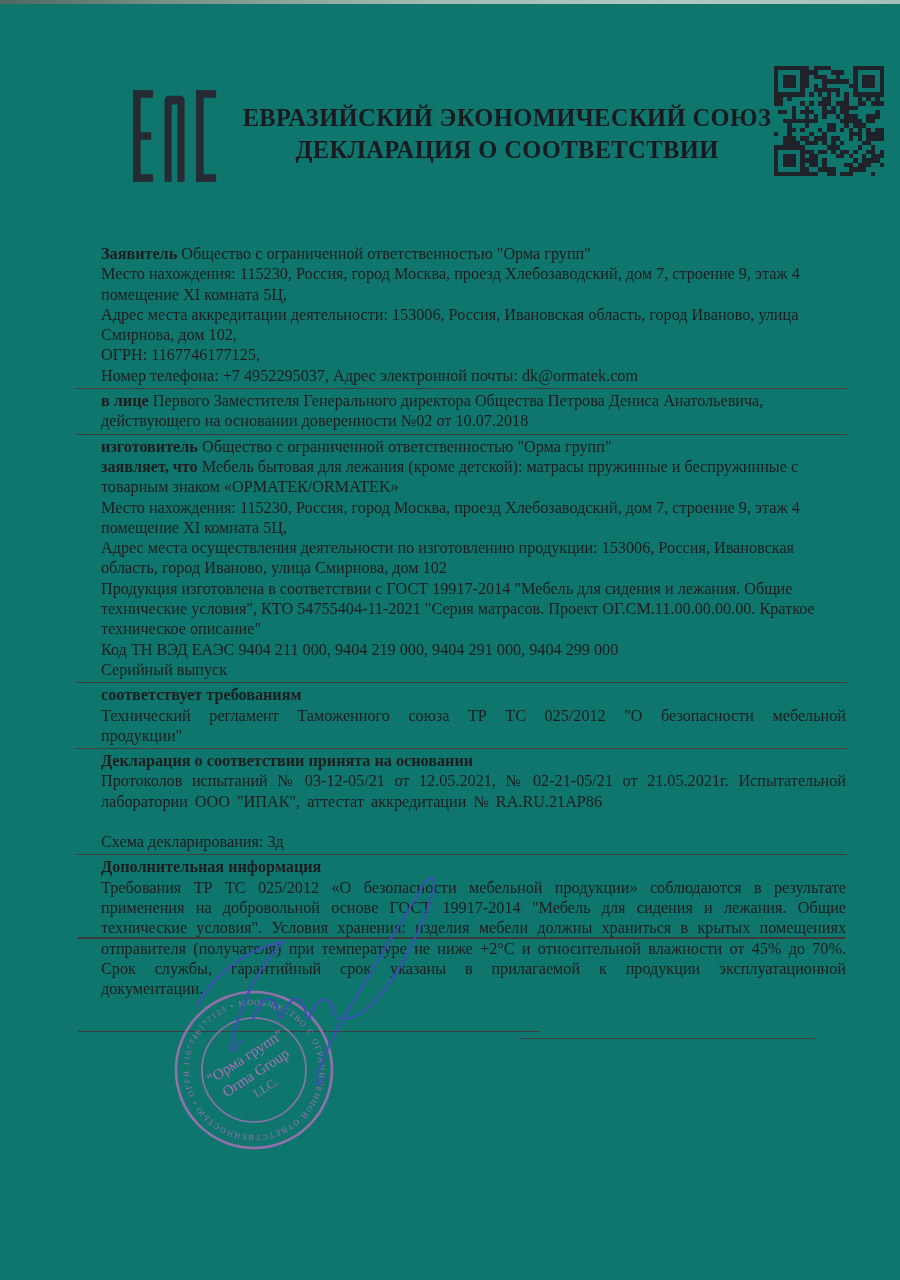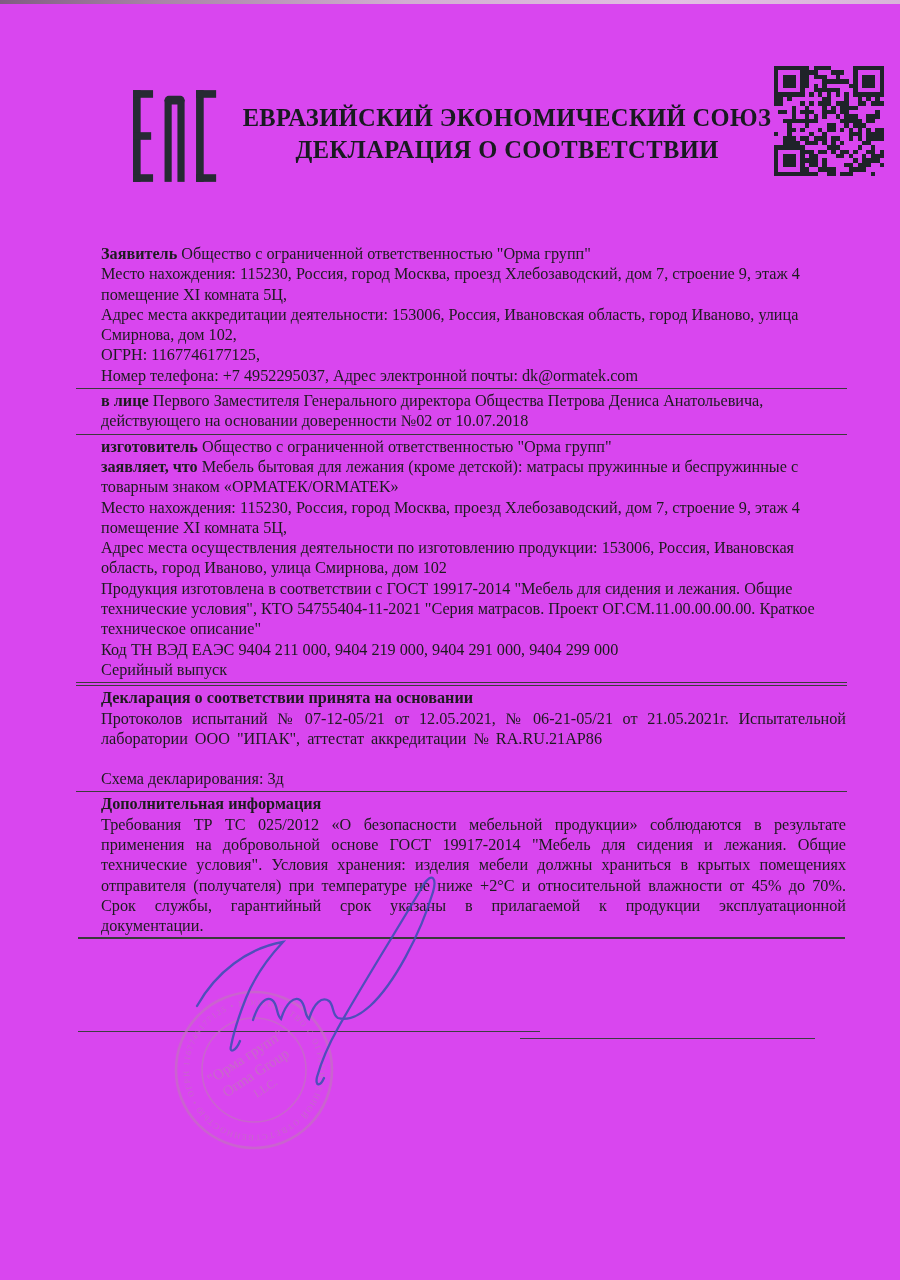--- a/index.html
+++ b/index.html
@@ -1,16 +1,16 @@
 <!DOCTYPE html>
 <html><head>
 <meta charset="utf-8">
 <style>
   html,body{margin:0;padding:0;background:#e8e8e4;}
-  .page{position:relative;width:900px;height:1280px;background:#d946ef;overflow:hidden;
+  .page{position:relative;width:900px;height:1280px;background:#0f766e;overflow:hidden;
         font-family:"Liberation Serif","DejaVu Serif",serif;color:#1c1c1e;}
   .scan-edge{position:absolute;top:0;left:0;width:100%;height:4px;
         background:linear-gradient(90deg,#63635e 0%,#99998f 18%,#cfcfc7 45%,#e6e6df 75%,#d9d9d2 100%);
         opacity:.75;}
   
   .eac-logo{position:absolute;left:133px;top:88px;width:86px;height:96px;}
   .doc-title{position:absolute;left:228px;top:102px;width:558px;text-align:center;
         font-weight:bold;font-size:24.5px;line-height:32px;letter-spacing:.4px;color:#181a20;}
   .qr{position:absolute;left:774px;top:66px;width:110px;height:110px;}
   
@@ -411,26 +411,30 @@
       <div><b>заявляет, что</b> <span>Мебель бытовая для лежания (кроме детской): матрасы пружинные и беспружинные с товарным знаком «ОРМАТЕК/ORMATEK»</span></div>
       <div>Место нахождения: 115230, Россия, город Москва, проезд Хлебозаводский, дом 7, строение 9, этаж 4 помещение XI комната 5Ц,</div>
       <div>Адрес места осуществления деятельности по изготовлению продукции: 153006, Россия, Ивановская область, город Иваново, улица Смирнова, дом 102</div>
       <div>Продукция изготовлена в соответствии с ГОСТ 19917-2014 "Мебель для сидения и лежания. Общие технические условия", КТО 54755404-11-2021 "Серия матрасов. Проект ОГ.СМ.11.00.00.00.00. Краткое техническое описание"</div>
       <div>Код ТН ВЭД ЕАЭС 9404 211 000, 9404 219 000, 9404 291 000, 9404 299 000</div>
       <div>Серийный выпуск</div>
     </div>
 
     <div class="rule"></div>
 
+    <div class="txt">
+      <div><b>соответствует требованиям</b></div>
+      <div class="just ws8">Технический регламент Таможенного союза ТР ТС 025/2012 "О безопасности мебельной продукции"</div>
+    </div>
 
     <div class="rule"></div>
 
     <div class="txt">
       <div><b>Декларация о соответствии принята на основании</b></div>
-      <div class="just ws3">Протоколов испытаний № 07-12-05/21 от 12.05.2021, № 06-21-05/21 от 21.05.2021г. Испытательной лаборатории ООО "ИПАК", аттестат аккредитации № RA.RU.21АР86</div>
+      <div class="just ws3">Протоколов испытаний № 03-12-05/21 от 12.05.2021, № 02-21-05/21 от 21.05.2021г. Испытательной лаборатории ООО "ИПАК", аттестат аккредитации № RA.RU.21АР86</div>
       <div class="gap"></div>
       <div>Схема декларирования: 3д</div>
     </div>
 
     <div class="rule"></div>
 
     <div class="txt">
       <div><b>Дополнительная информация</b></div>
       <div class="just ws3">Требования ТР ТС 025/2012 «О безопасности мебельной продукции» соблюдаются в результате применения на добровольной основе ГОСТ 19917-2014 "Мебель для сидения и лежания. Общие технические условия". Условия хранения: изделия мебели должны храниться в крытых помещениях отправителя (получателя) при температуре не ниже +2°С и относительной влажности от 45% до 70%. Срок службы, гарантийный срок указаны в прилагаемой к продукции эксплуатационной документации.</div>
     </div>

